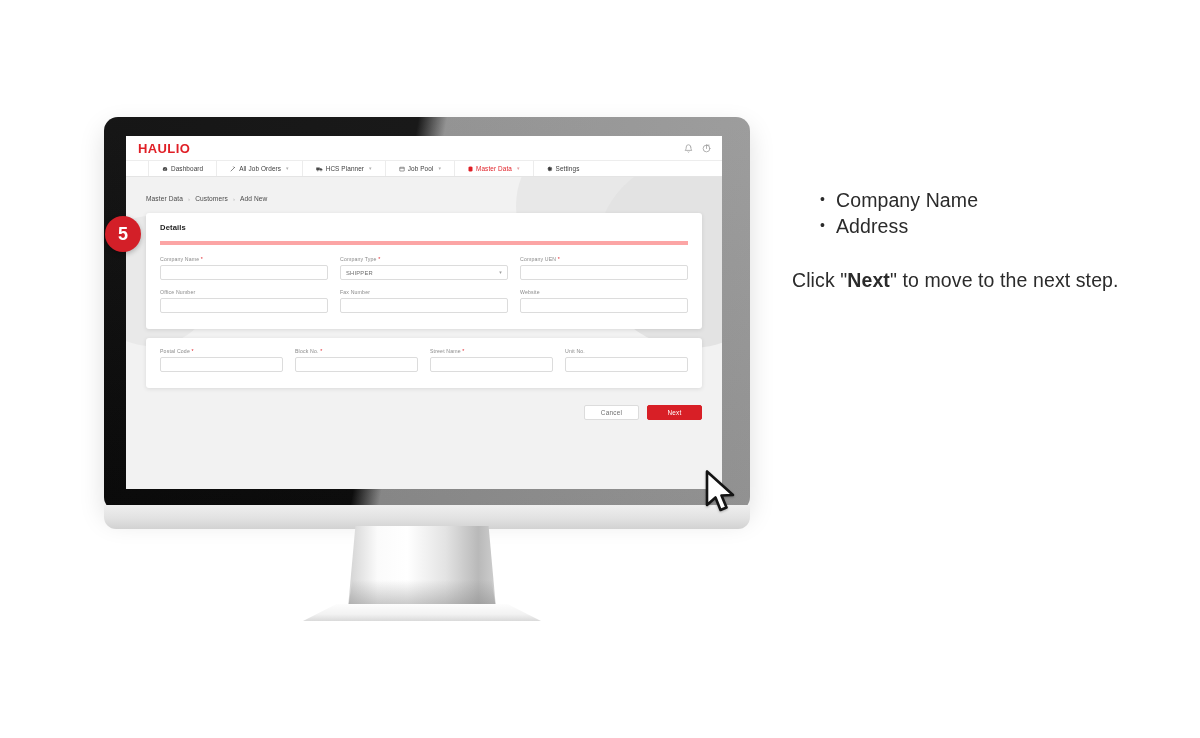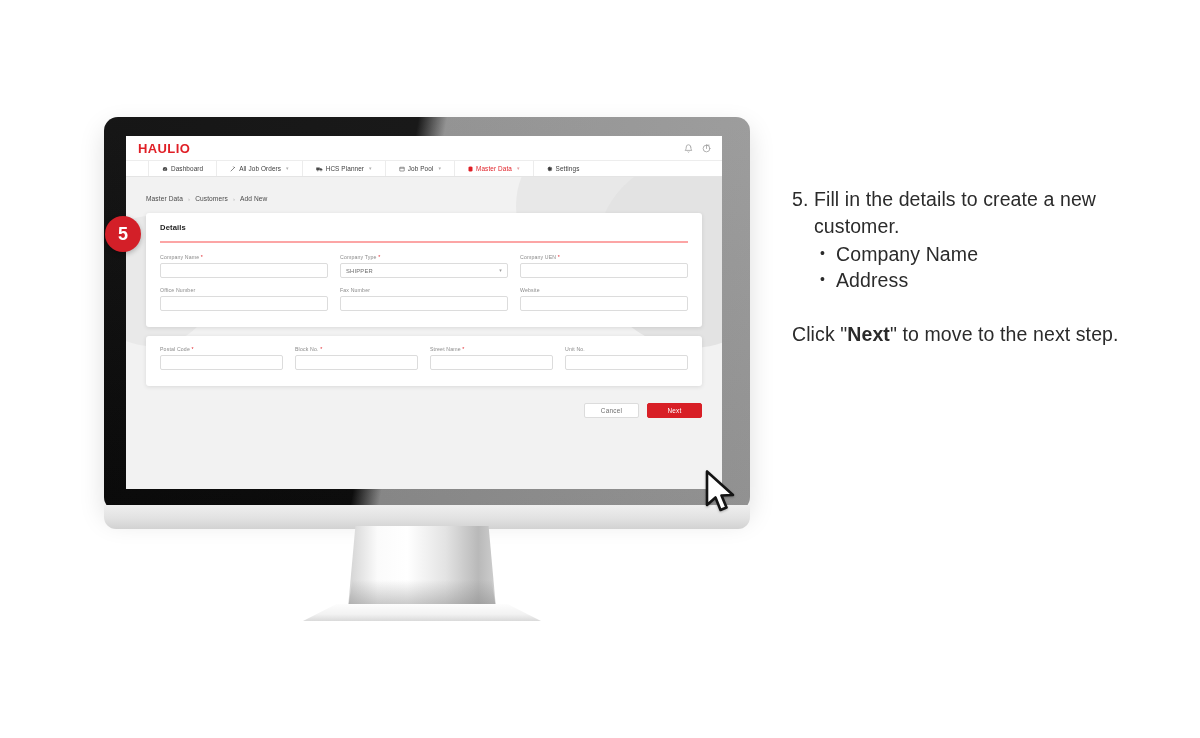--- a/index.html
+++ b/index.html
@@ -172,21 +172,21 @@
     box-shadow: 0 1px 4px rgba(0,0,0,0.10);
     padding: 10px 14px 16px 14px;
     margin-bottom: 9px;
   }
   .card-title {
     font-size: 7.6px;
     font-weight: 700;
     color: #1d1d1d;
     letter-spacing: 0.15px;
     padding-bottom: 9px;
-    border-bottom: 2px solid #fca5a5;
+    border-bottom: 4px solid #fca5a5;
     margin-bottom: 11px;
   }
   .field-row {
     display: flex;
     gap: 12px;
     margin-bottom: 9px;
   }
   .field-row:last-child { margin-bottom: 0; }
   .field { flex: 1; min-width: 0; }
   .field-label {
@@ -512,21 +512,20 @@
   <div class="cursor">
     <svg width="34" height="44" viewBox="0 0 34 44">
       <path d="M2 1.5 L2 35 L10.5 27.5 L15.5 40 L21.5 37.5 L16.5 25.5 L28 25 Z" fill="#ffffff" stroke="#141414" stroke-width="2.6" stroke-linejoin="round"></path>
     </svg>
   </div>
 
 </div>
 
 <div id="instructions-panel">
 
-  <p class="step-line">5. Fill in the details to create a new customer.</p>
 
   <ul class="bullet-list">
     <li>Company Name</li>
     <li>Address</li>
   </ul>
 
   <p class="closing">
     <span>Click "</span><b>Next</b><span>" to move to the next step.</span>
   </p>
 </div>

